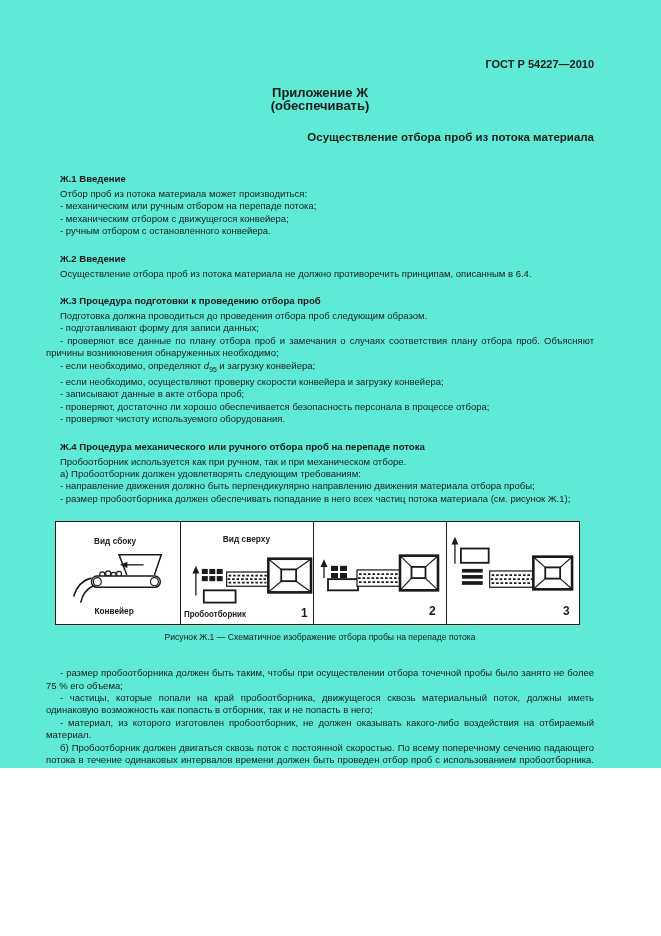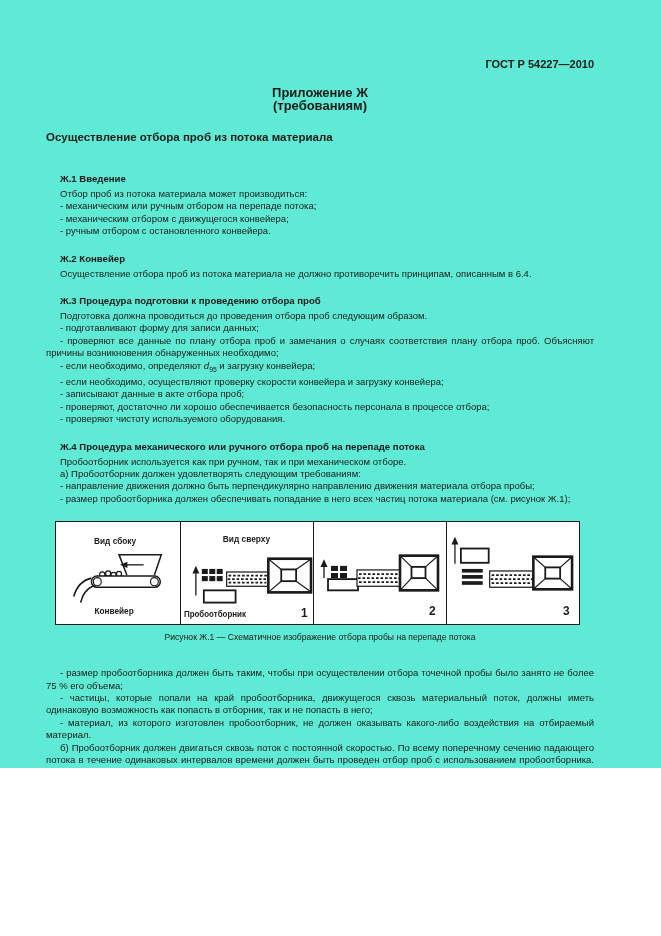--- a/index.html
+++ b/index.html
@@ -8,21 +8,21 @@
     width:661px; height:768px;
     background:#5eead4;
     color:#1a1a1a;
     font-family:"Liberation Sans", sans-serif;
     box-sizing:border-box;
     padding:58px 67px 0 46px;
     overflow:hidden;
   }
   .doc-header { text-align:right; font-weight:bold; font-size:11px; line-height:12px; margin-bottom:16px; }
   .appendix-line { text-align:center; font-weight:bold; font-size:13px; line-height:13px; }
-  .doc-title { text-align:left; font-weight:bold; font-size:11.5px; line-height:15px; margin:18px 0 28px 0; }
+  .doc-title { text-align:right; font-weight:bold; font-size:11.5px; line-height:15px; margin:18px 0 28px 0; }
   .h { font-weight:bold; font-size:9.6px; line-height:12px; margin:15px 0 3px 0; text-indent:14px; }
   p.t { margin:0; font-size:9.5px; line-height:12.4px; text-align:justify; text-indent:14px; }
   p.t i { font-style:italic; }
   p.t sub { font-size:6.8px; }
   .caption { margin:14px; margin-top:7px; font-size:8.6px; line-height:11px; text-align:center; text-indent:0; }
   .caption2 { margin-top:4px; }
   .blockgap { height:10px; }
 
   .fig1 {
     margin-top:16px; margin-left:9px;
@@ -49,31 +49,31 @@
   .stepnum { font-weight:bold; font-size:12px; }
 </style>
 </head>
 <body>
 
 <div class="page">
 
   <div class="doc-header">ГОСТ Р 54227—2010</div>
 
   <div class="appendix-line">Приложение Ж</div>
-  <div class="appendix-line">(требованиям)</div>
+  <div class="appendix-line">(обеспечивать)</div>
 
   <div class="doc-title">Осуществление отбора проб из потока материала</div>
 
   <div class="h">Ж.1 Введение</div>
   <p class="t">Отбор проб из потока материала может производиться:</p>
   <p class="t">- механическим или ручным отбором на перепаде потока;</p>
   <p class="t">- механическим отбором с движущегося конвейера;</p>
   <p class="t">- ручным отбором с остановленного конвейера.</p>
 
-  <div class="h">Ж.2 Конвейер</div>
+  <div class="h">Ж.2 Введение</div>
   <p class="t">Осуществление отбора проб из потока материала не должно противоречить принципам, описанным в 6.4.</p>
 
   <div class="h">Ж.3 Процедура подготовки к проведению отбора проб</div>
   <p class="t">Подготовка должна проводиться до проведения отбора проб следующим образом.</p>
   <p class="t">- подготавливают форму для записи данных;</p>
   <p class="t">- проверяют все данные по плану отбора проб и замечания о случаях соответствия плану отбора проб. Объясняют причины возникновения обнаруженных необходимо;</p>
   <p class="t"><span>- если необходимо, определяют </span><i>d</i><sub>95</sub><span> и загрузку конвейера;</span></p>
   <p class="t">- если необходимо, осуществляют проверку скорости конвейера и загрузку конвейера;</p>
   <p class="t">- записывают данные в акте отбора проб;</p>
   <p class="t">- проверяют, достаточно ли хорошо обеспечивается безопасность персонала в процессе отбора;</p>

